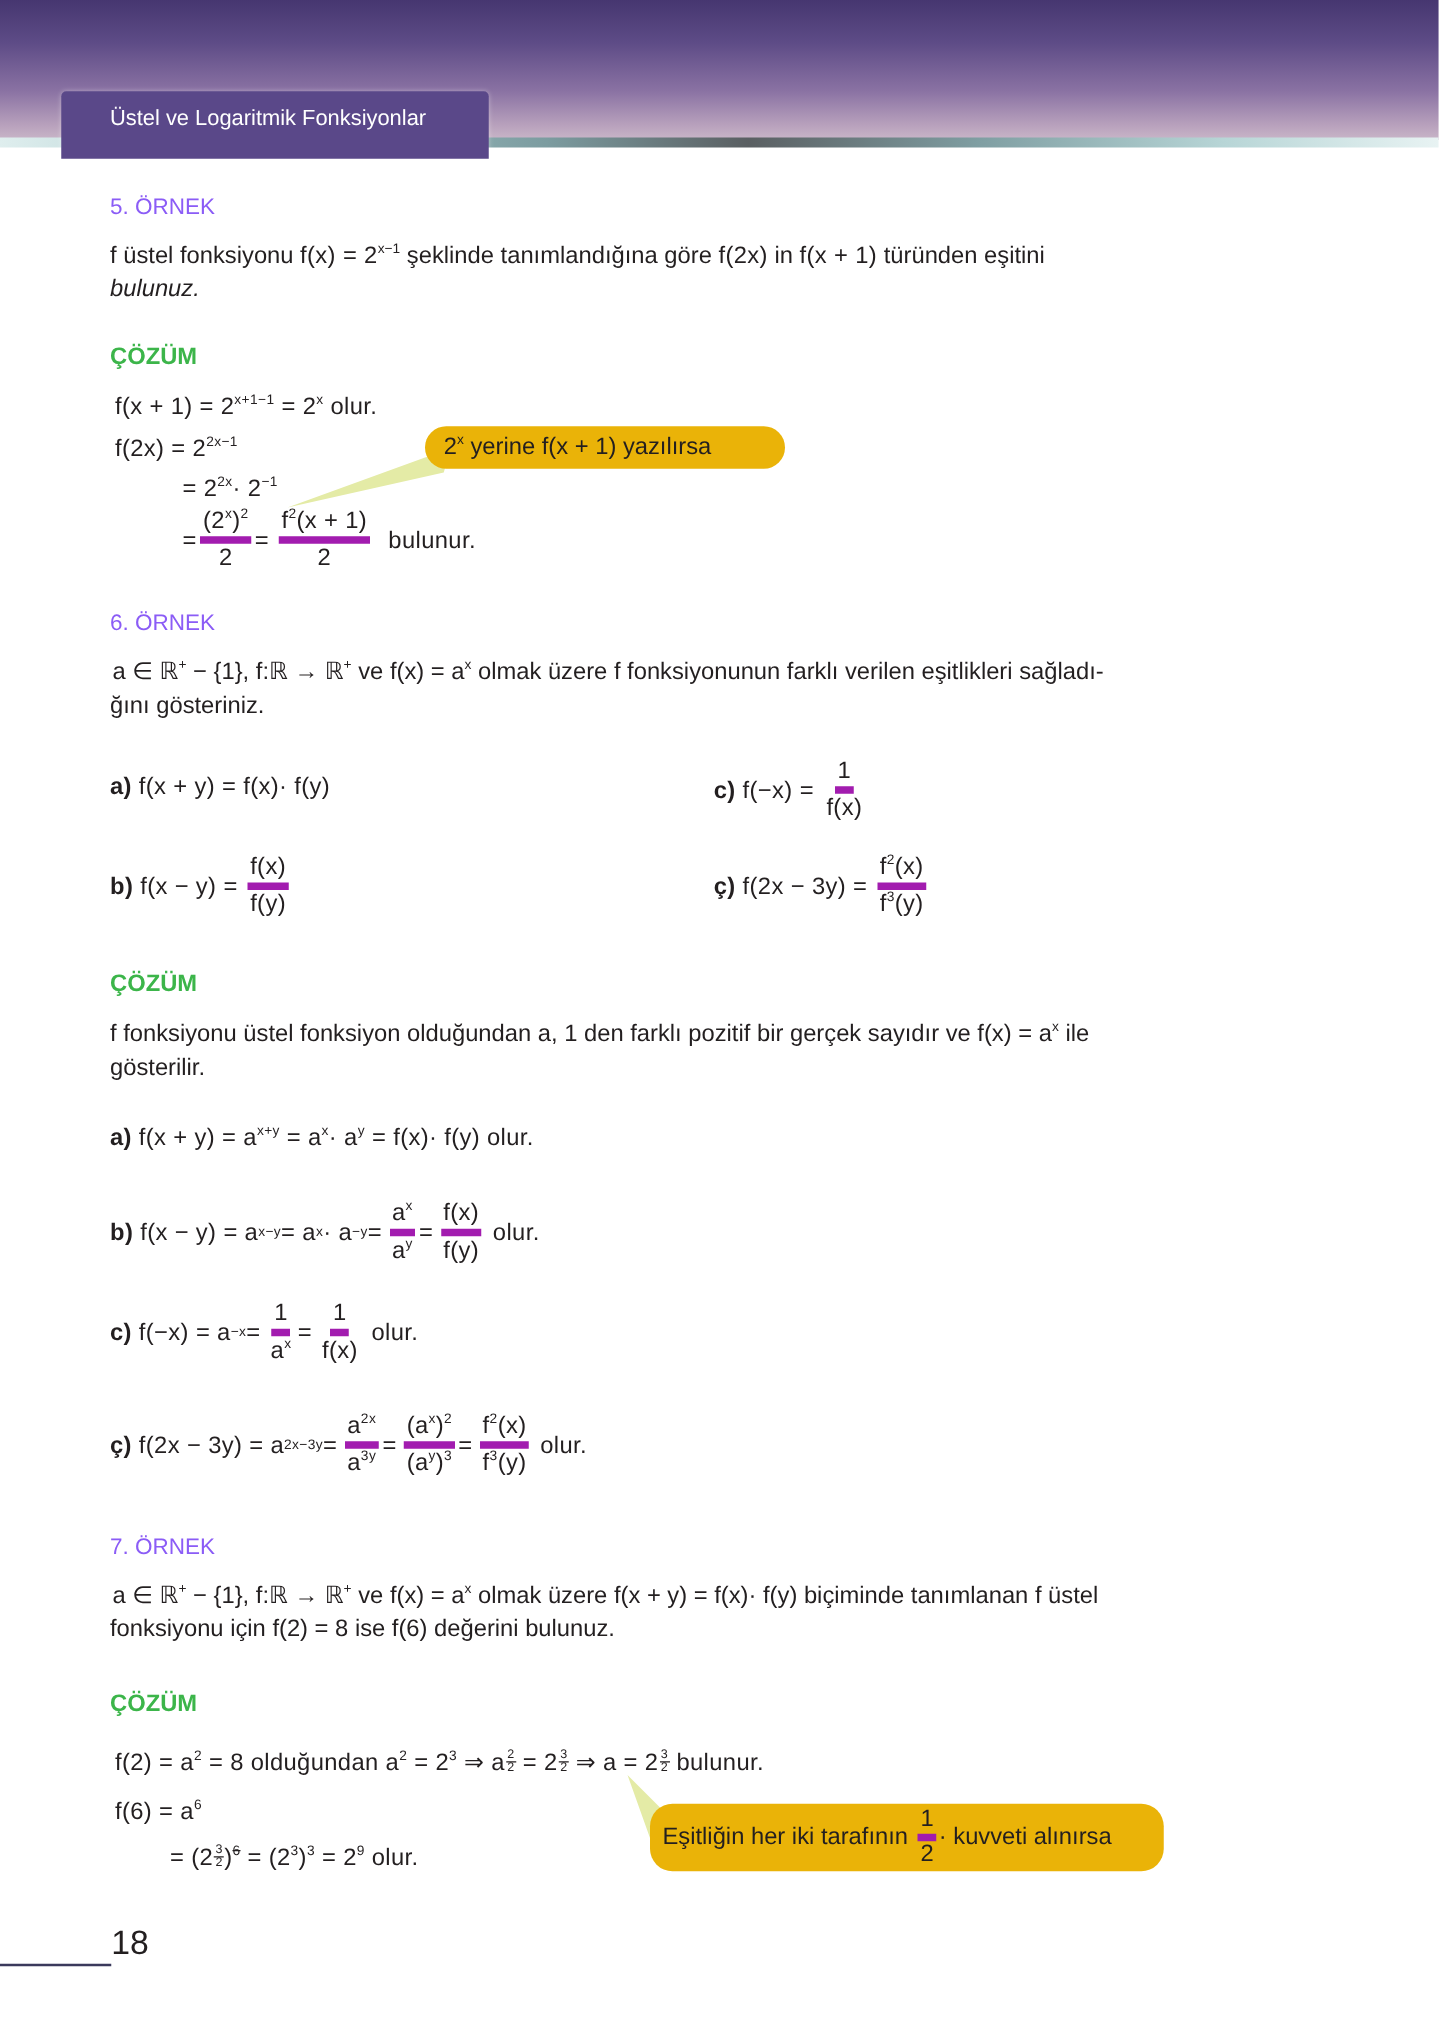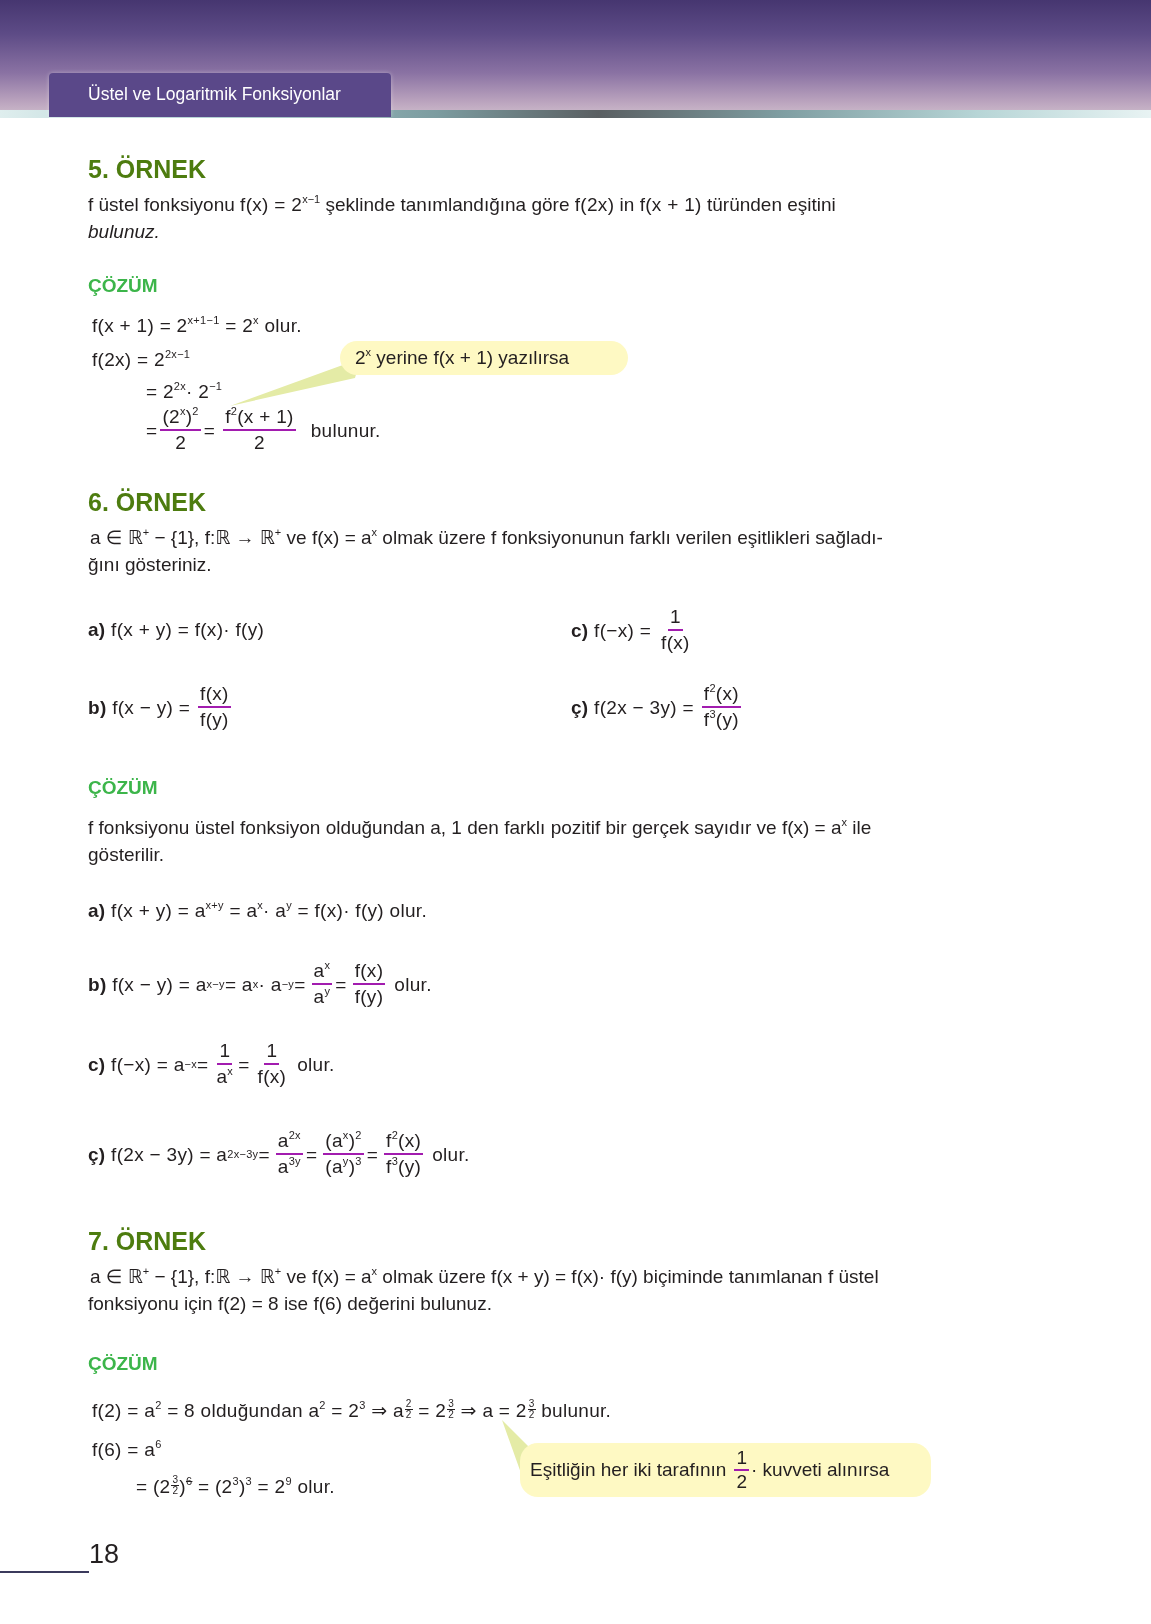--- a/index.html
+++ b/index.html
@@ -8,41 +8,41 @@
 
   .header-band {
     position: absolute; left: 0; top: 0; width: 1151px; height: 112px;
     background: linear-gradient(180deg, #463670 0%, #5d4b86 30%, #8a72a3 65%, #b9a2bd 90%, #c9b6c8 100%);
   }
   .header-strip {
     position: absolute; left: 0; top: 110px; width: 1151px; height: 8px;
     background: linear-gradient(90deg, #dfeeee 0%, #a8cbcd 18%, #7c9ca0 38%, #5a5f62 52%, #7f9ea2 68%, #b7d5d6 85%, #e8f3f3 100%);
   }
   .chapter-tab {
-    position: absolute; left: 49px; top: 73px; width: 342px; height: 44px;
+    position: absolute; left: 49px; top: 73px; width: 342px; height: 54px;
     background: #5a4889; border-radius: 4px 4px 0 0;
     color: #ffffff; font-size: 17.5px; line-height: 42px; padding-left: 39px;
     box-shadow: 0 0 4px rgba(255,255,255,0.35);
   }
 
   .abs { position: absolute; white-space: nowrap; }
-  .ornek { color: #4d7c0f; font-weight: bold; font-size: 25px; }
+  .ornek { color: #8b5cf6; font-weight: normal; font-size: 18px; }
   .cozum { color: #3cb54a; font-weight: bold; font-size: 19px; }
   .txt { font-size: 19px; line-height: 27px; }
   .lbl { font-weight: bold; }
   sup { font-size: 11px; vertical-align: 8px; line-height: 0; }
   .frac { display: inline-flex; flex-direction: column; align-items: center; vertical-align: middle; margin: 0 3px; }
-  .frac .num { border-bottom: 2px solid #a21caf; padding: 0 2px 1px; line-height: 22px; }
+  .frac .num { border-bottom: 6px solid #a21caf; padding: 0 2px 1px; line-height: 22px; }
   .frac .den { padding: 1px 2px 0; line-height: 22px; }
   .sfrac { display: inline-flex; flex-direction: column; align-items: center; font-size: 10px; vertical-align: 10px; line-height: 10px; margin-left: 1px; }
   .sfrac .n { border-bottom: 0.8px solid #231f20; padding: 0 1px; }
   .math { letter-spacing: 0.3px; }
 
   .bubble {
-    position: absolute; background: #fef9c3; border-radius: 18px;
+    position: absolute; background: #eab308; border-radius: 18px;
     font-size: 19px; color: #231f20; white-space: nowrap;
   }
   .tail { position: absolute; }
 
   .page-num { position: absolute; left: 89px; top: 1539px; font-size: 27px; color: #231f20; }
   .page-line { position: absolute; left: 0; top: 1571px; width: 89px; height: 1.5px; background: #3b3a5c; }
 </style>
 </head>
 <body>
 

